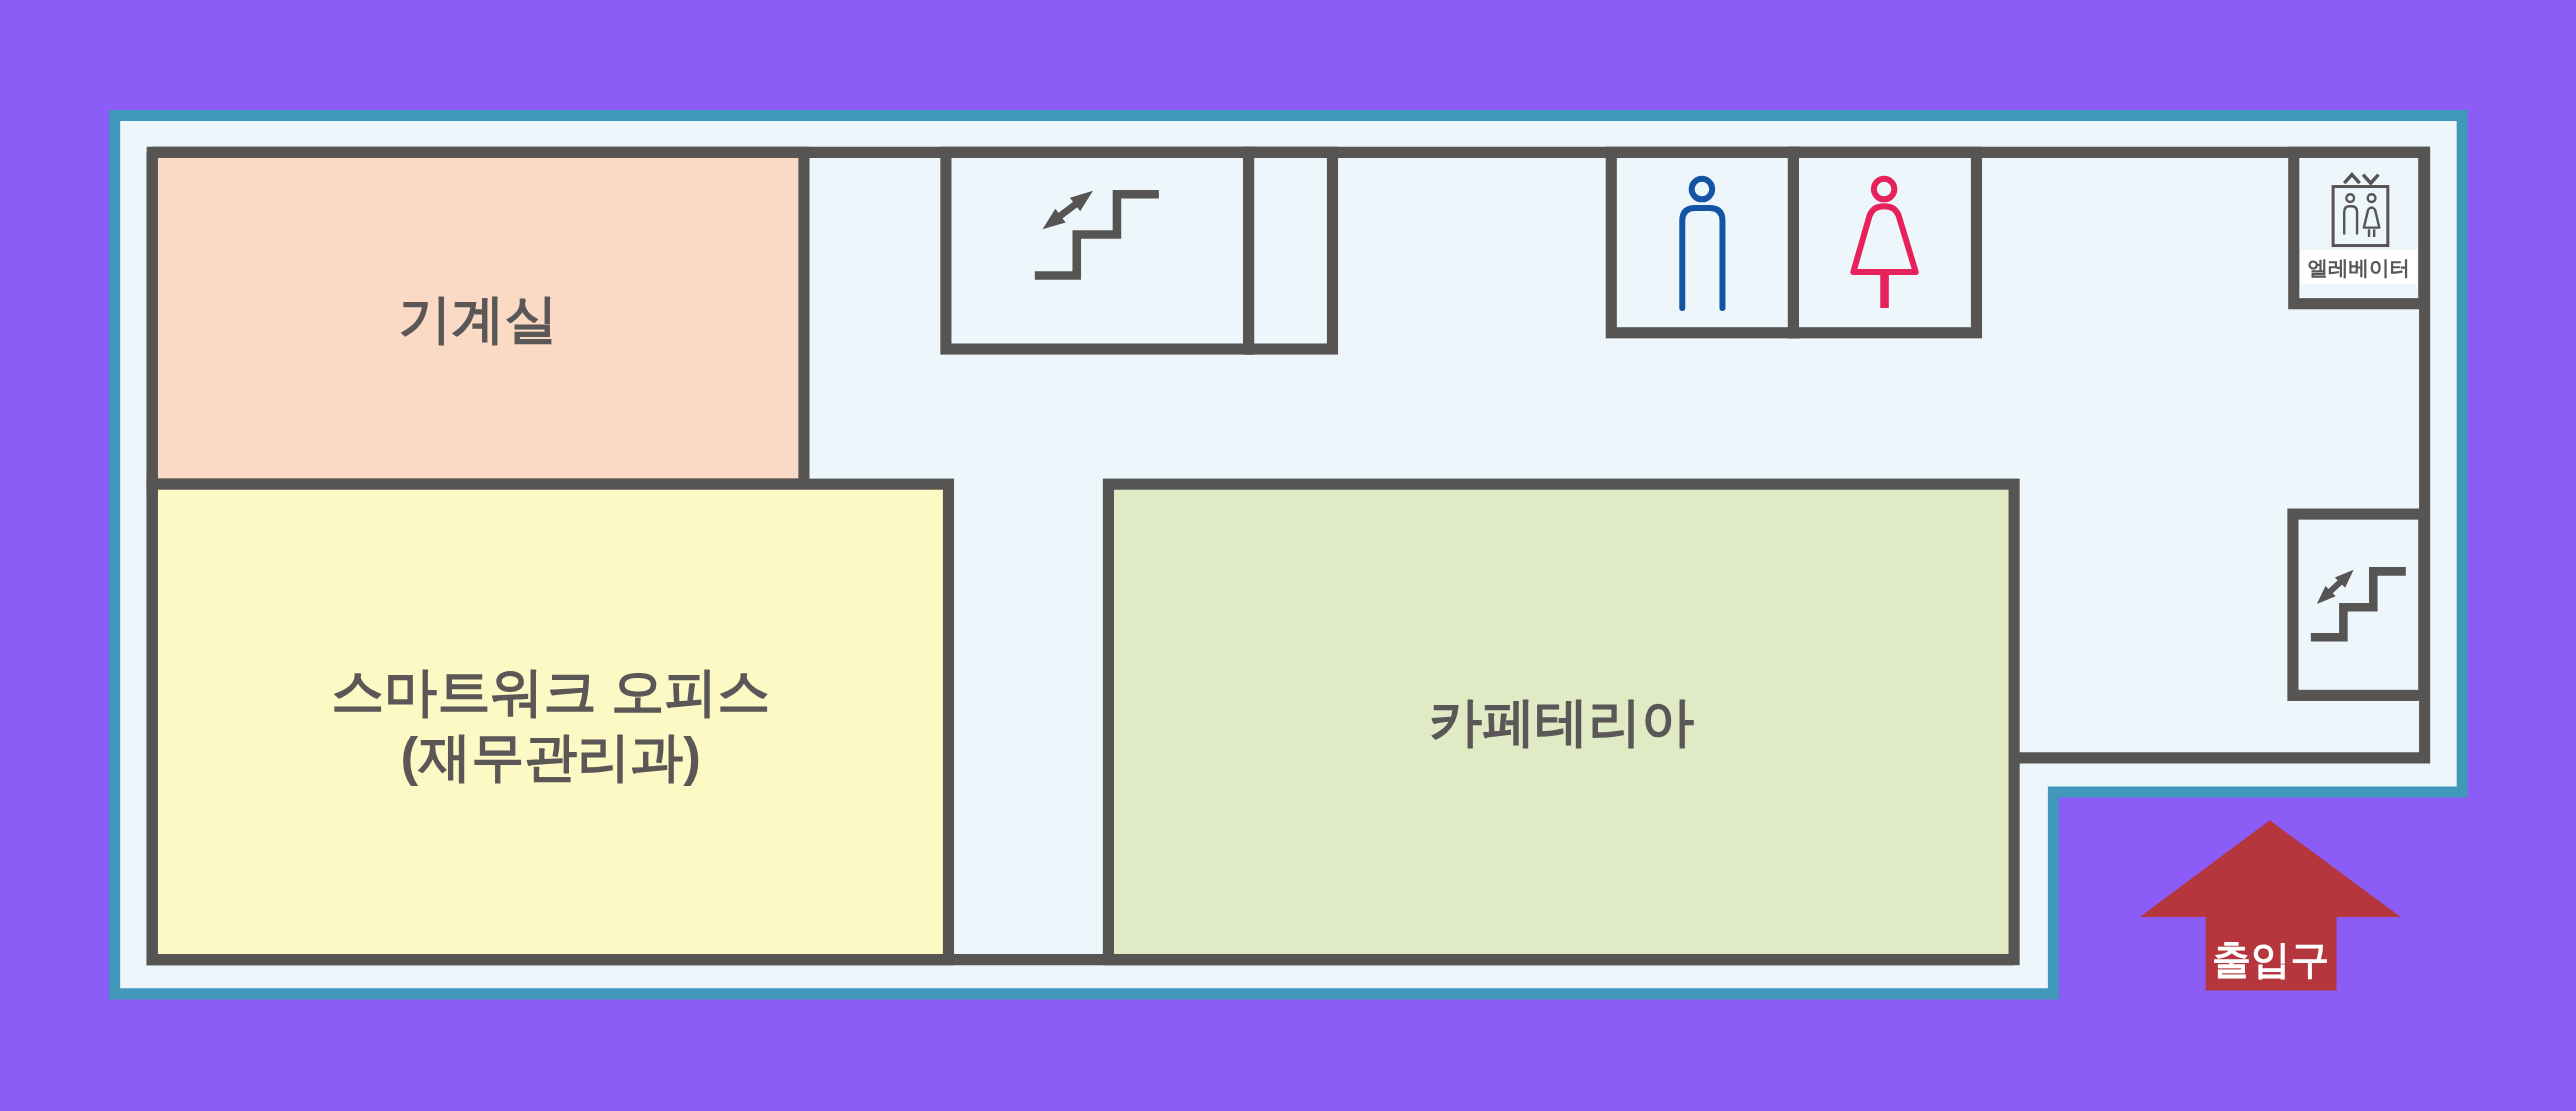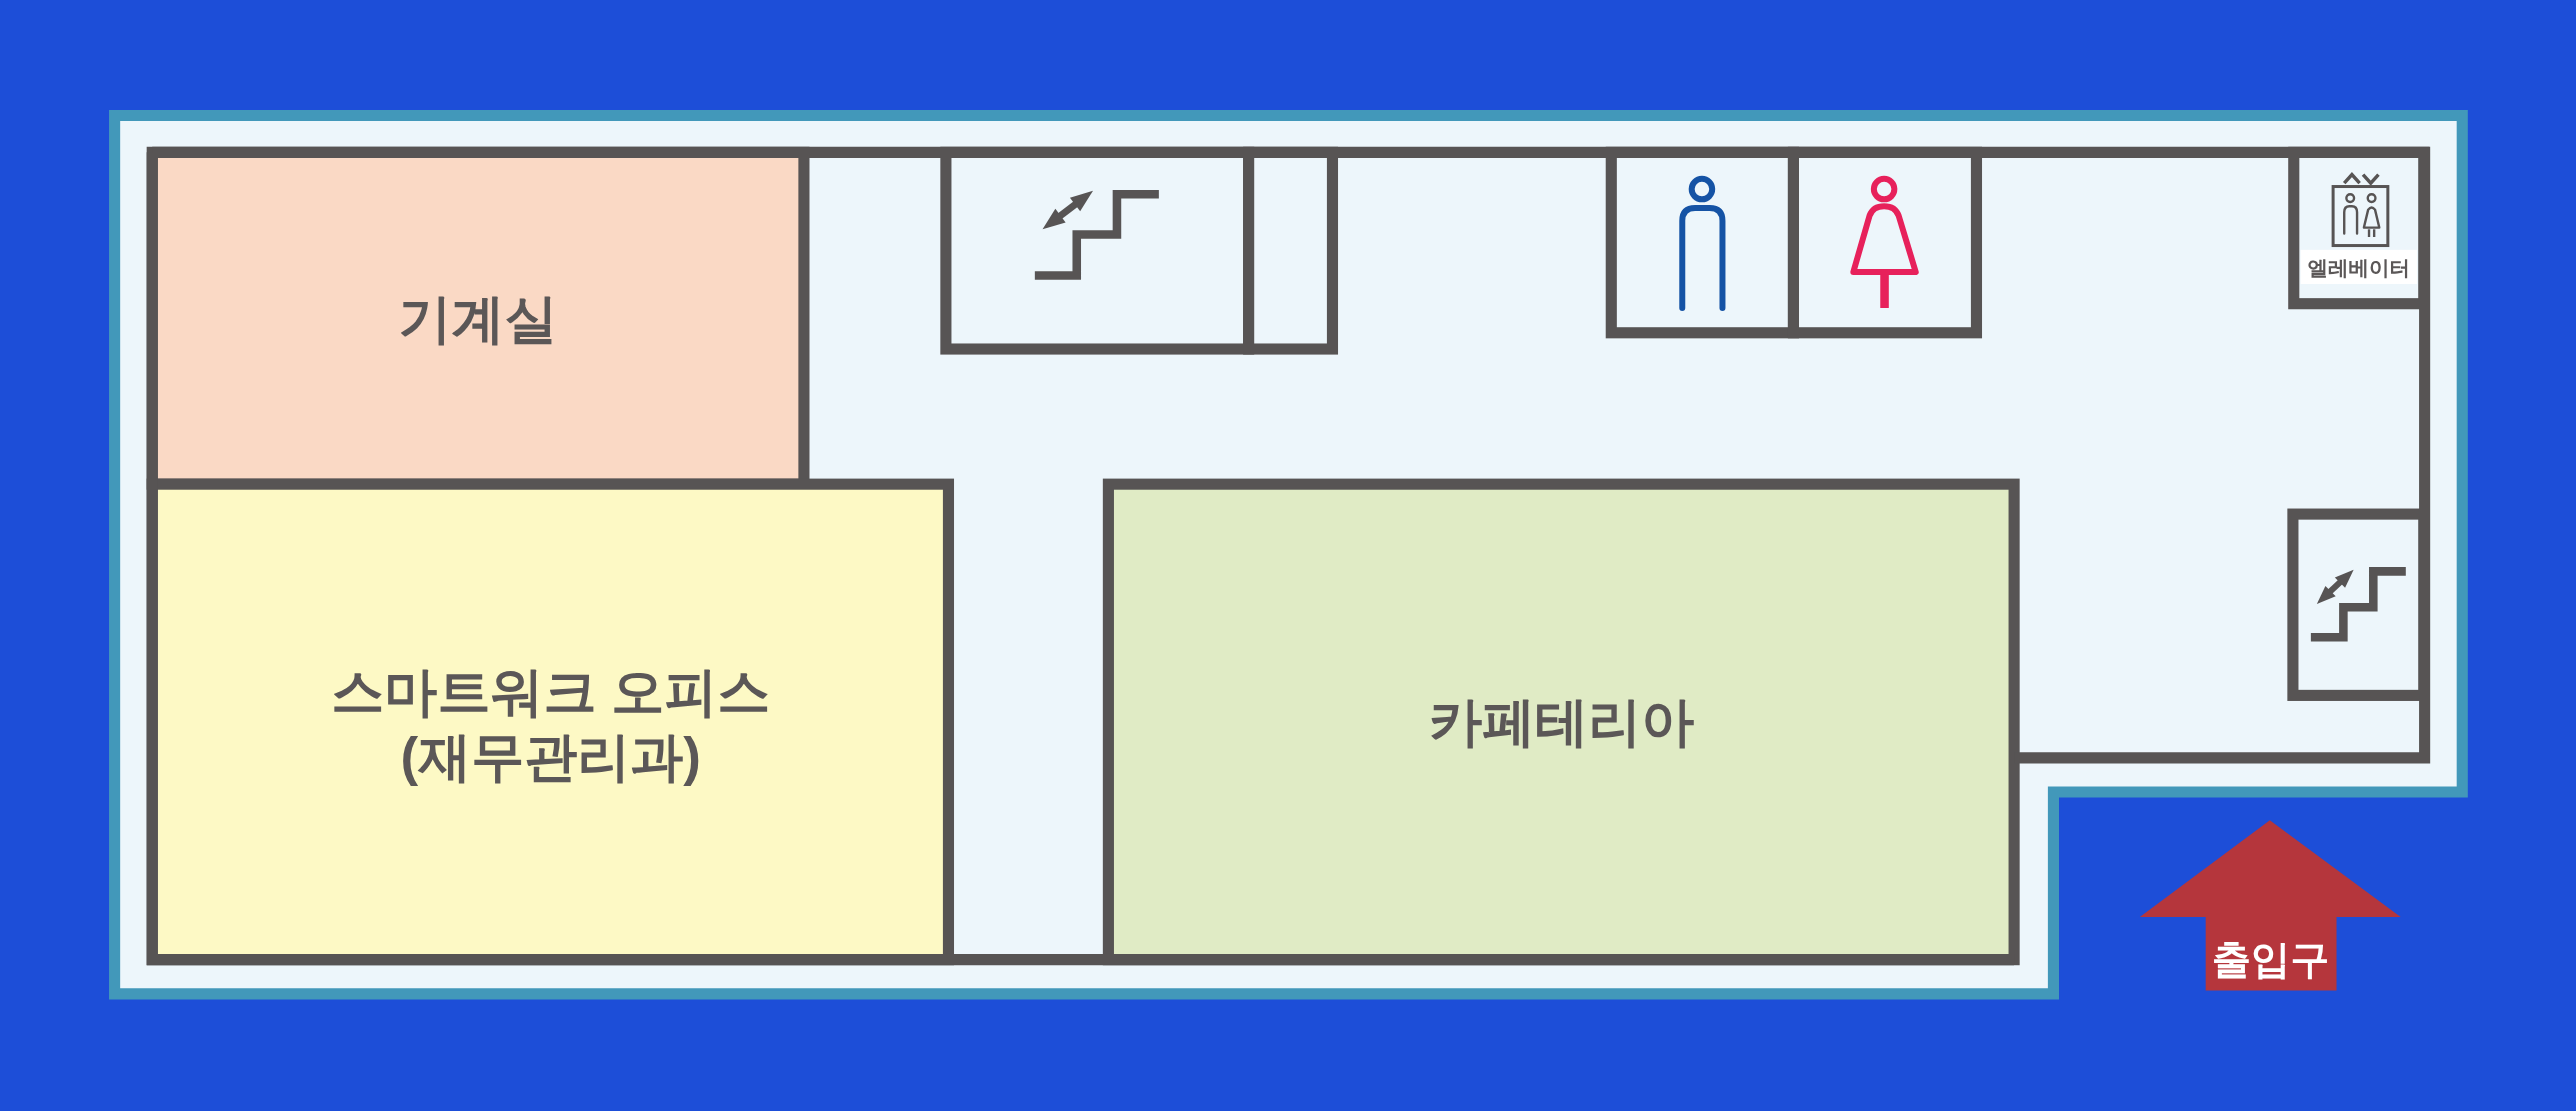--- a/index.html
+++ b/index.html
@@ -1,16 +1,16 @@
 <!DOCTYPE html>
 <html style="--floor: #edf6fb; --outline: #4298ba; --wall: #575454; --ink: #5b5757; --arrow-red: #b5363c; --men-blue: #1553a5; --women-pink: #e7215b; --white: #ffffff;font-size:13.7px"><head>
 <meta charset="utf-8">
 <style>
   html,body{margin:0;padding:0;background:#ffffff;}
-  .page{width:2576px;height:1112px;position:relative;background:#1d4ed8;}
+  .page{width:2576px;height:1112px;position:relative;background:#8b5cf6;}
   svg{display:block;}
   .floor-shape{fill:var(--floor);stroke:var(--outline);stroke-width:13px;}
   .wall{stroke:var(--wall);stroke-width:13px;fill:none;}
   .room{stroke:var(--wall);stroke-width:13px;}
   .floor-fill{fill:var(--floor);}
   .steps{stroke:var(--wall);fill:none;}
   .head{fill:var(--wall);}
   .shaft{stroke:var(--wall);}
   .lbl{font-family:"Liberation Sans","DejaVu Sans",sans-serif;font-weight:bold;
        fill:var(--ink);text-anchor:middle;dominant-baseline:central;}

